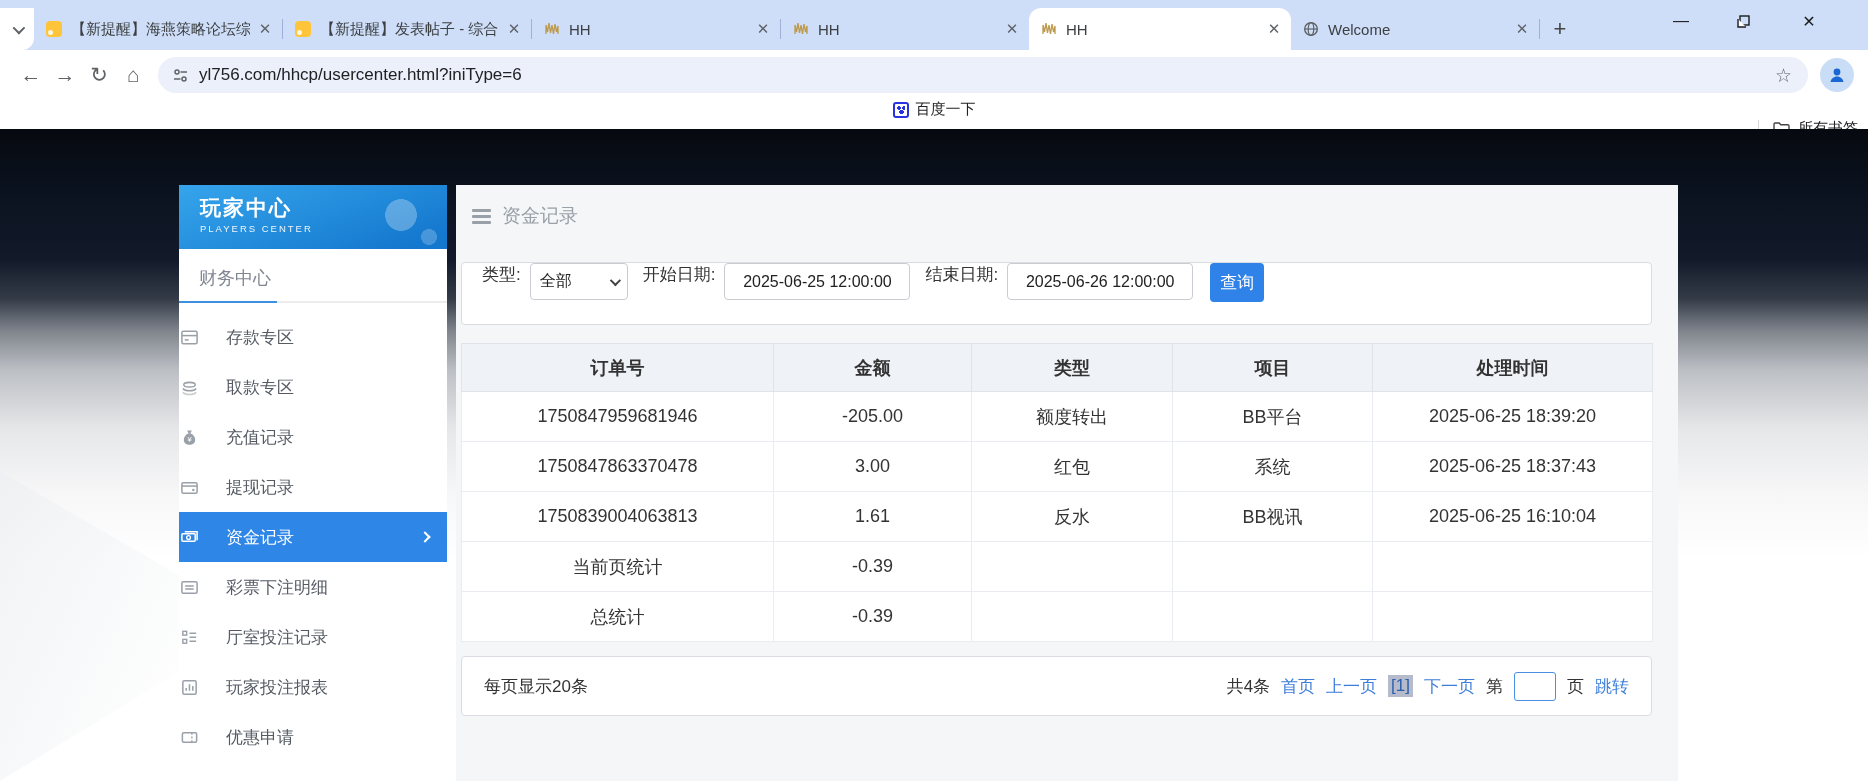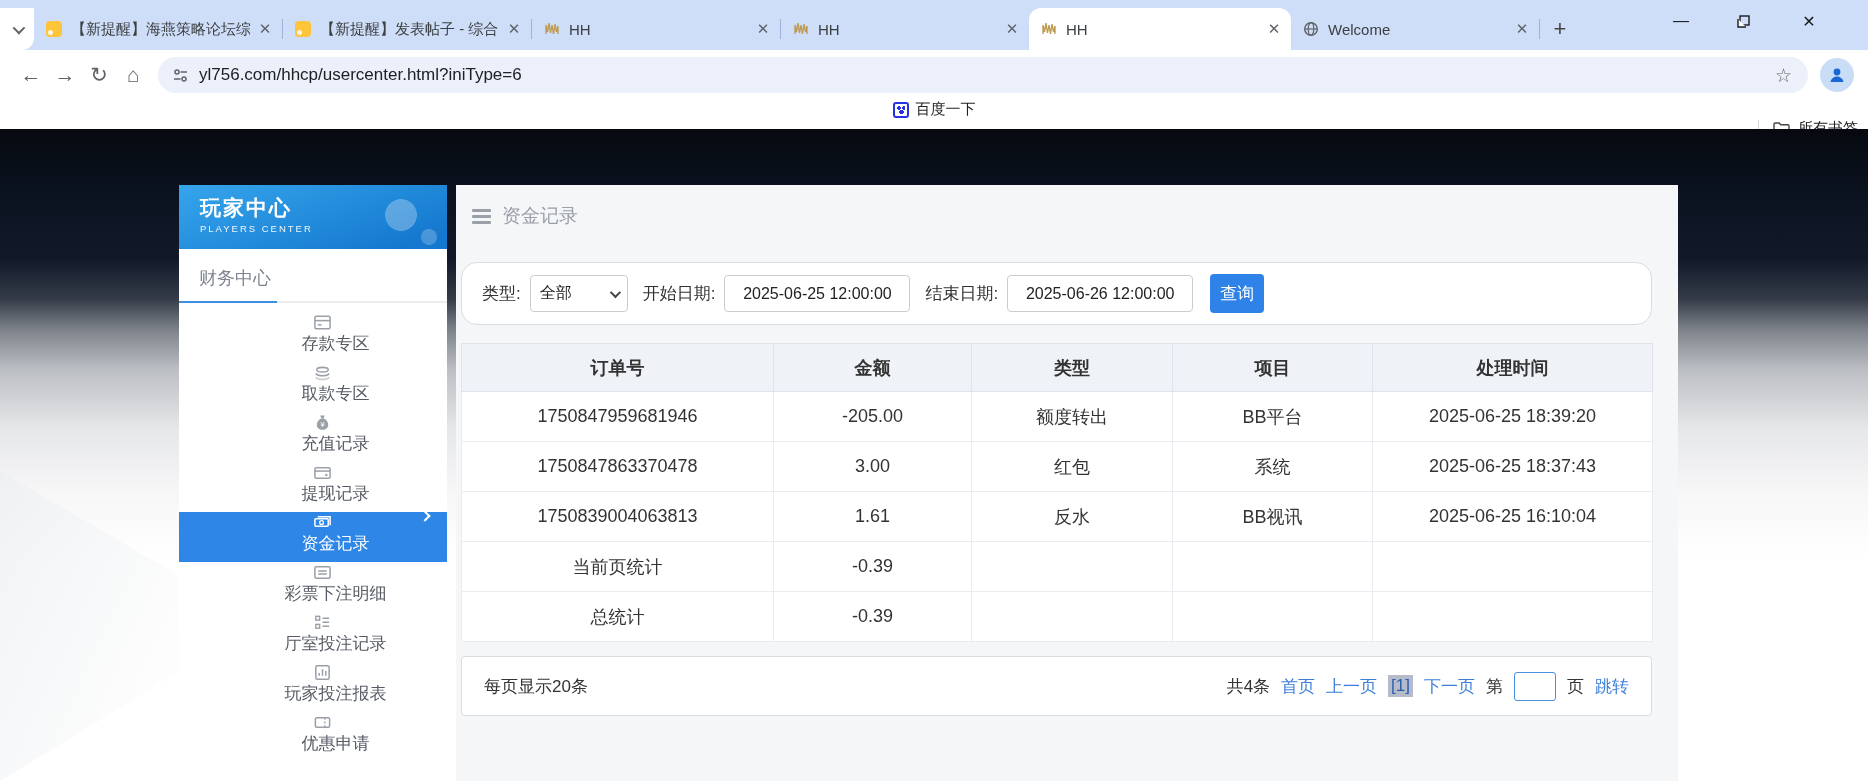--- a/index.html
+++ b/index.html
@@ -55,34 +55,34 @@
       radial-gradient(circle 26px at 222px 30px, rgba(255,255,255,.28) 60%, transparent 62%),
       radial-gradient(circle 13px at 250px 52px, rgba(255,255,255,.22) 60%, transparent 62%),
       linear-gradient(160deg,var(--banner-1) 0%,var(--banner-2) 90%);
     color:#fff; padding:9px 0 0 21px;}
   .sb-title{font-size:21px; font-weight:bold; letter-spacing:2px;}
   .sb-sub{font-size:9.5px; letter-spacing:2px; opacity:.92; margin-top:1px;}
   .sb-section{padding:17px 20px 0 20px; color:#808691; font-size:18px;}
   .sb-underline{margin-top:11px; height:2px; background:#ececec; position:relative;}
   .sb-underline::before{content:""; position:absolute; left:0; top:0; width:98px; height:2px; background:#3f8fe0;}
   .sb-menu{margin-top:9px;}
-  .sb-item{height:50px; display:flex; align-items:center; padding-left:45px; color:#555a63; font-size:17px; cursor:pointer; position:relative;flex-direction:column;}
+  .sb-item{height:50px; display:flex; align-items:center; color:#555a63; font-size:17px; cursor:pointer; position:relative;}
   .sb-item .icn{width:20px; height:20px; color:#9aa0a8; flex:none; margin-right:27px; display:flex; align-items:center; justify-content:center;}
   .sb-item.active{background:var(--sidebar-active); color:#fff;}
   .sb-item.active .icn{color:#fff;}
   .sb-item .arrow{position:absolute; right:18px; width:8px; height:8px; border-right:2px solid #fff; border-top:2px solid #fff; transform:rotate(45deg);}
 
   
   .content{position:absolute; left:456px; top:56px; width:1222px; height:596px; background:#f4f6f8; z-index:2;}
   .c-header{height:62px; display:flex; align-items:center; padding-left:16px;}
   .hamburger{width:19px; display:flex; flex-direction:column; gap:3px; margin-right:11px;}
   .hamburger i{height:3px; background:#9aa0a8; border-radius:1px;}
   .c-title{color:#9aa0a8; font-size:19px;}
   .card{background:#fff; border:1px solid #d9dde2; border-radius:4px; margin:0 26px 0 5px;}
-  .filtercard{height:63px; margin-top:15px; display:flex; align-items:center; padding:0 20px; gap:9px; font-size:17px; color:#333;border-radius:16px;}
+  .filtercard{height:63px; margin-top:15px; display:flex; padding:0 20px; gap:9px; font-size:17px; color:#333;}
   .fselect{width:98px; height:37px; border:1px solid #c9cdd2; border-radius:4px; background:#fff; display:flex; align-items:center; padding:0 9px; cursor:pointer; font-size:16px; color:#222; justify-content:space-between;}
   .fselect .chev{width:8px; height:8px; border-right:2px solid #444; border-bottom:2px solid #444; transform:rotate(45deg) translateY(-2px);}
   .ftext{margin-left:6px;}
   .finput{width:186px; height:37px; border:1px solid #c9cdd2; border-radius:4px; font-size:16px; color:#222; text-align:center; font-family:"Liberation Sans",sans-serif;}
   .fbtn{width:54px; height:39px; margin-left:8px; background:var(--accent); color:#fff; border:none; border-radius:4px; font-size:17px; cursor:pointer; font-family:"Liberation Sans",sans-serif;}
 
   table.records{width:1191px; margin:18px 26px 0 5px; border-collapse:collapse; background:#fff; table-layout:fixed;}
   table.records th{background:var(--th-bg); height:48px; font-size:18px; color:#333; font-weight:bold; border:1px solid #dfe4ea;text-align:center;}
   table.records td{height:50px; font-size:18px; color:#333; text-align:center; border:1px solid #e9edf1; background:#fff;}
 

